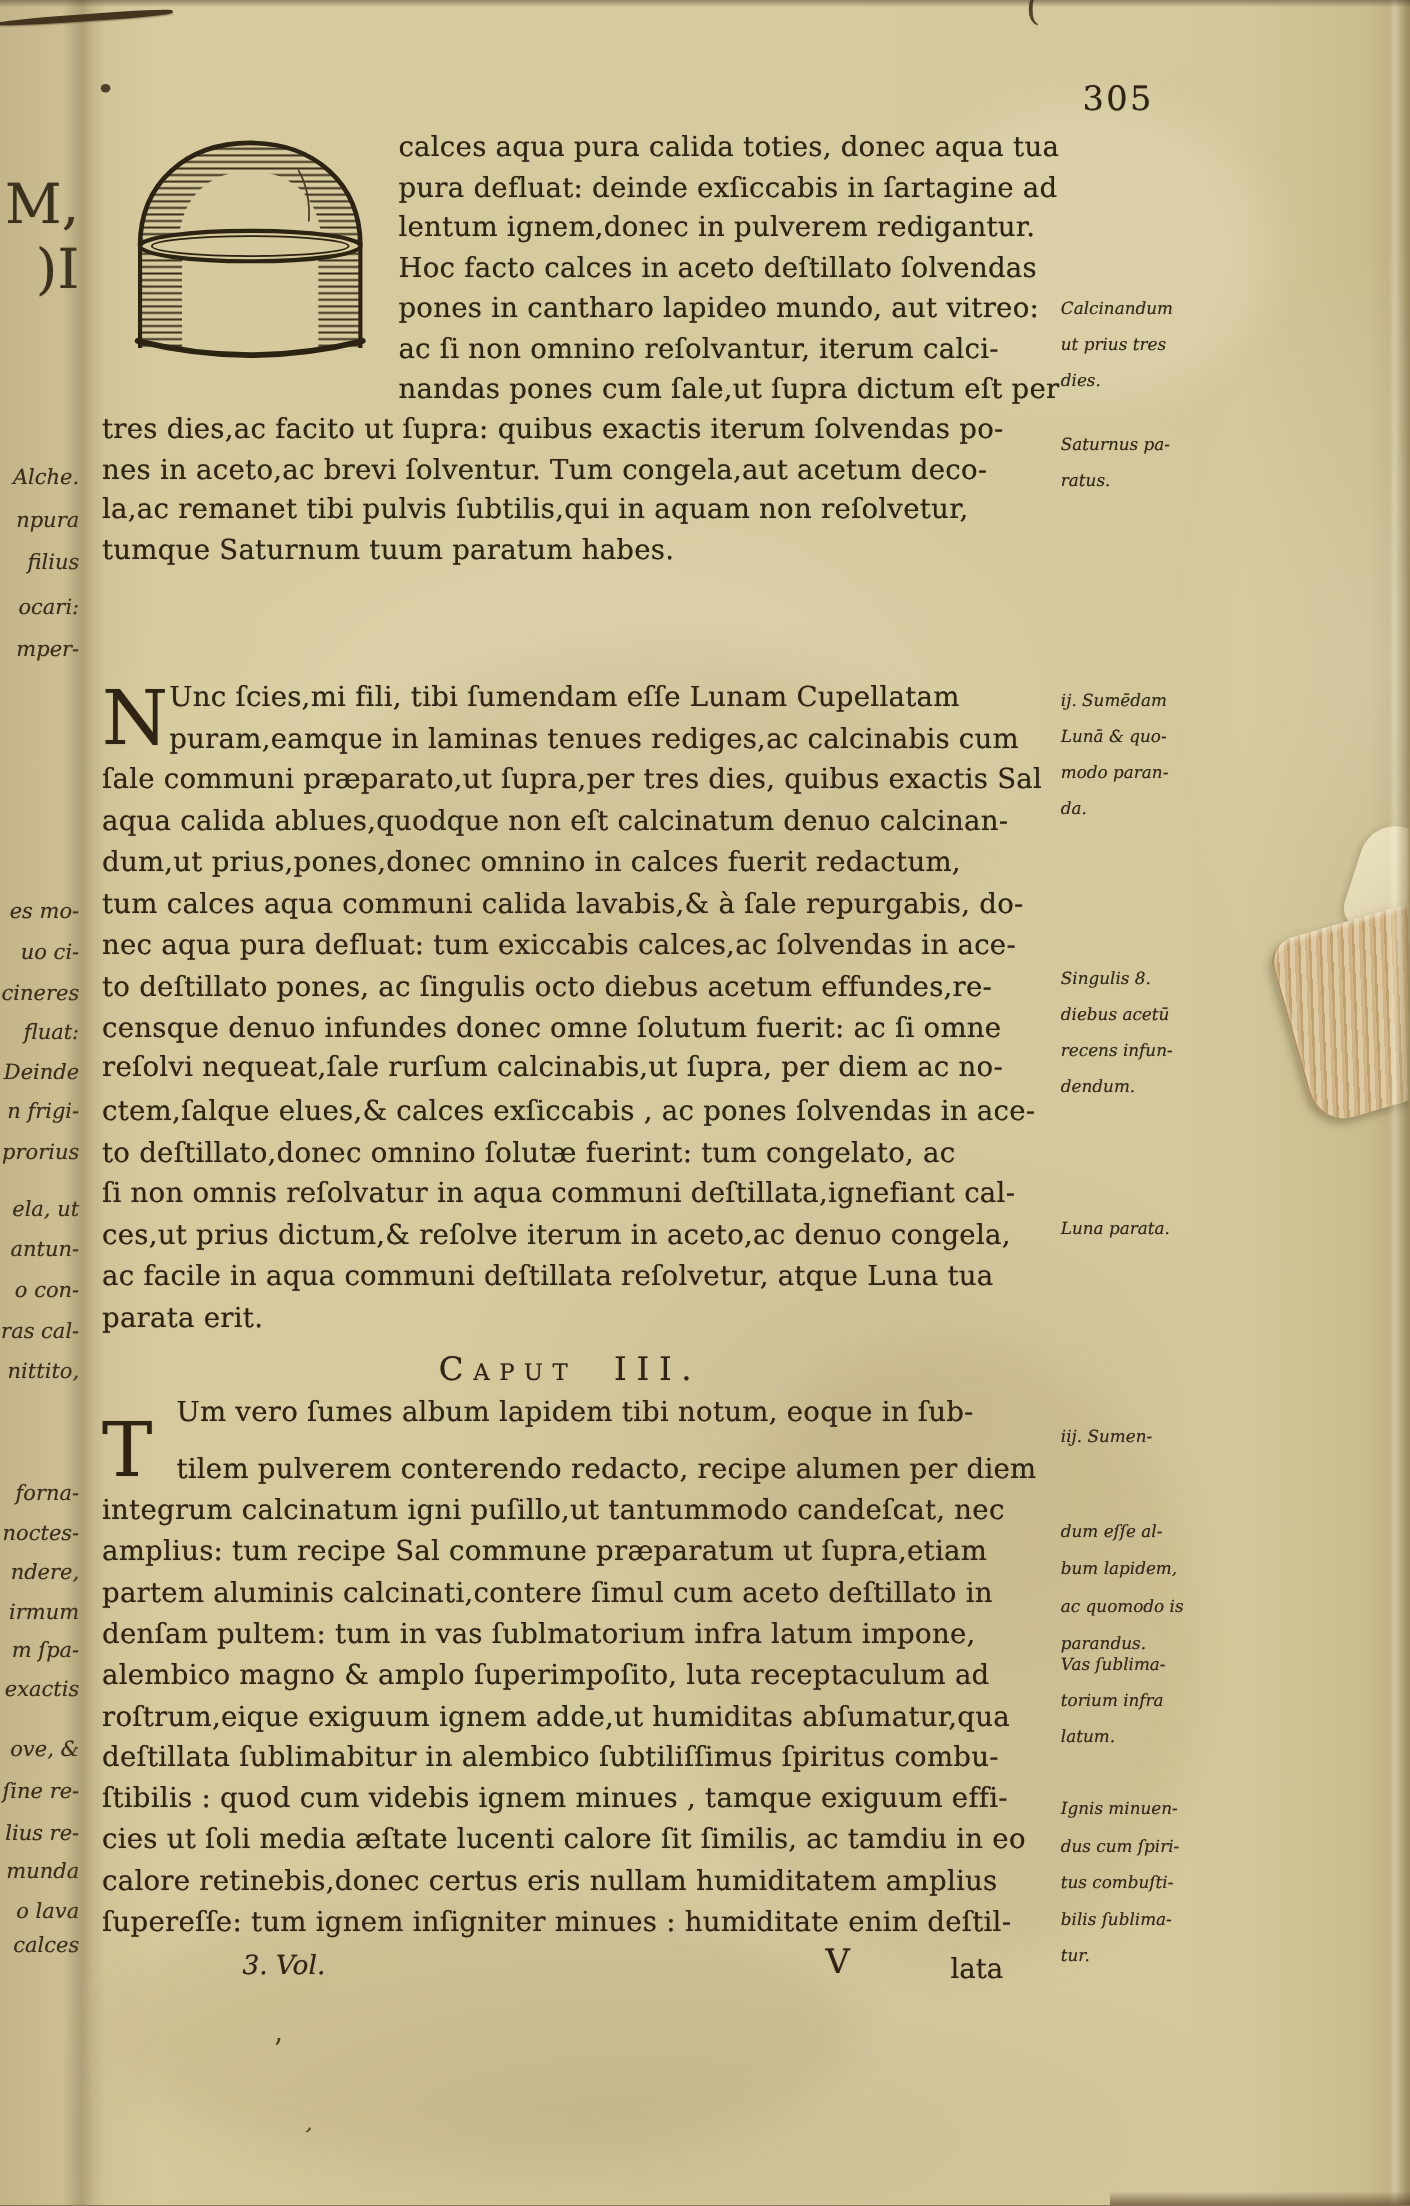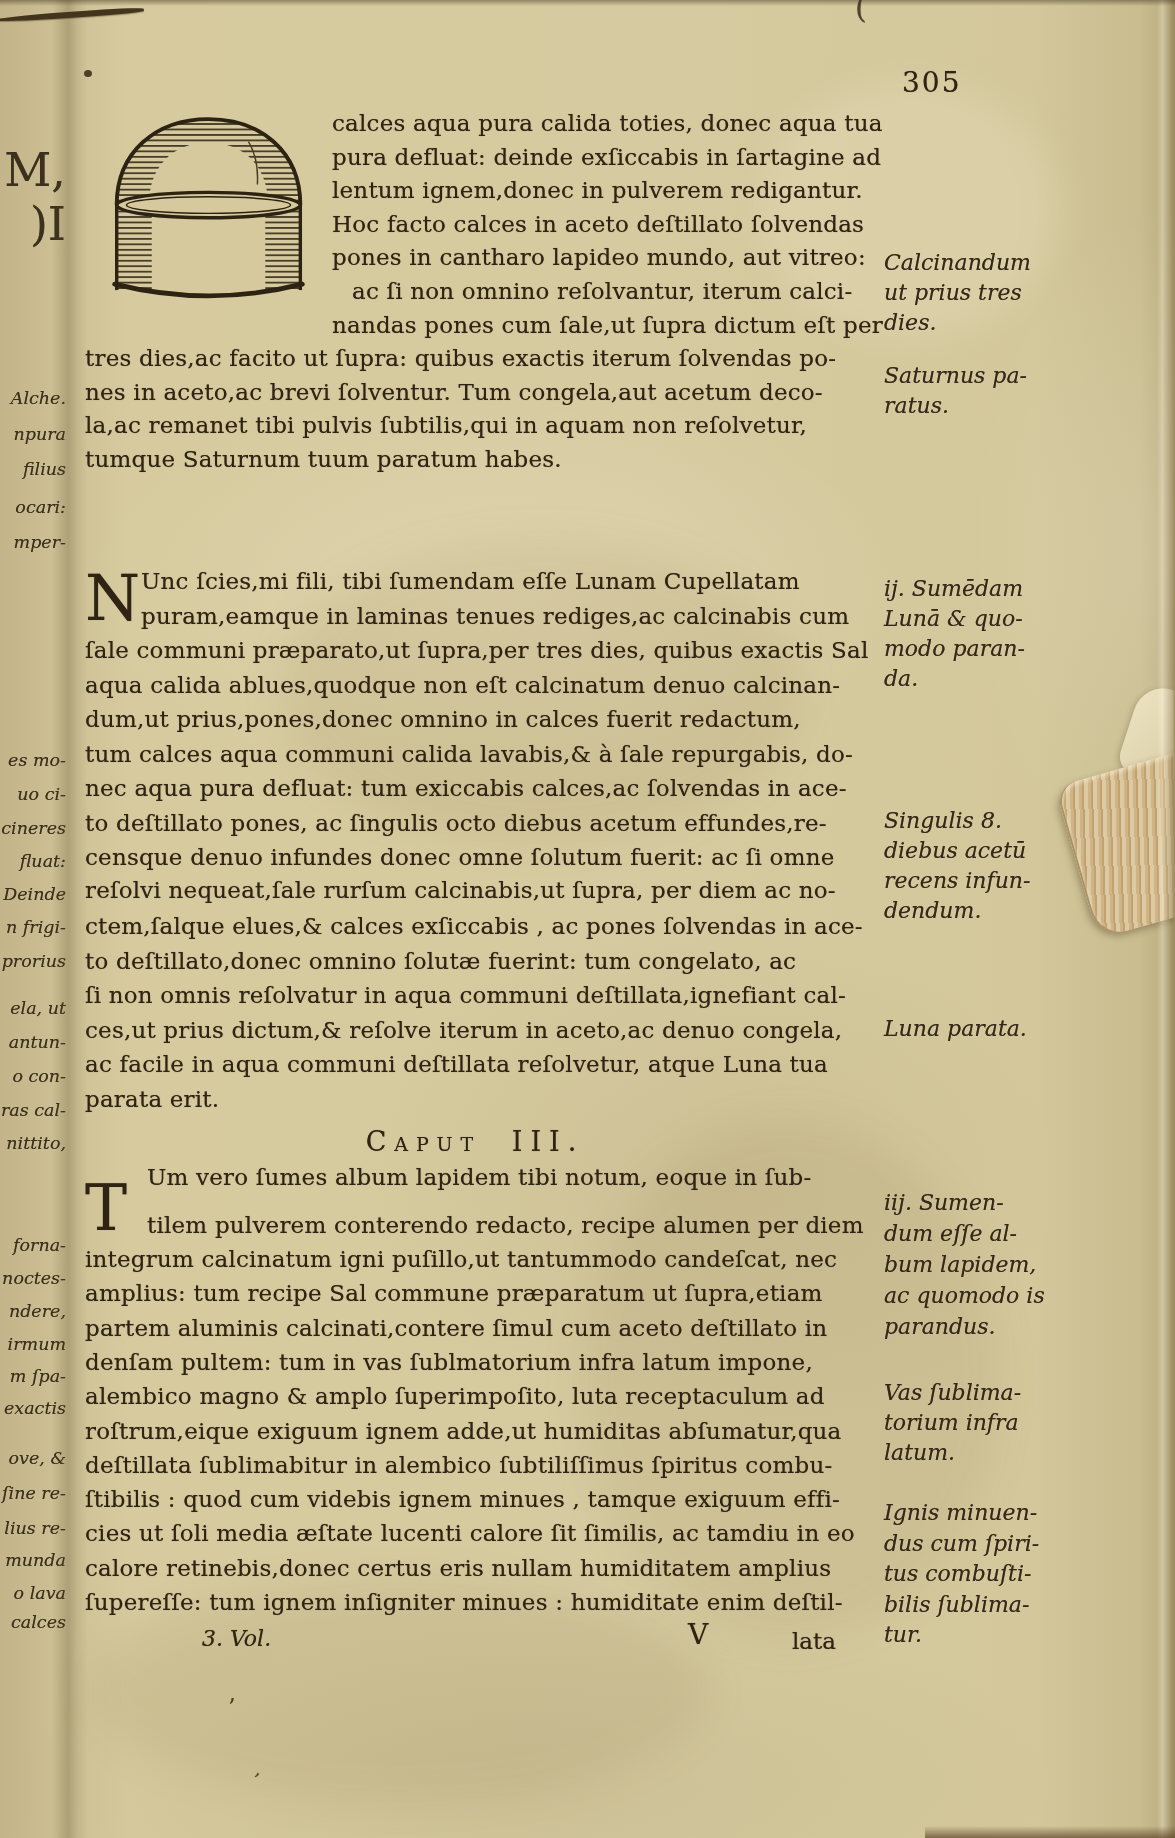--- a/index.html
+++ b/index.html
@@ -38,21 +38,21 @@
   .frag-strip{position:absolute;left:0;top:0;width:68px;height:100%;}
   .frag{position:absolute;left:-6px;width:72px;text-align:right;white-space:nowrap;
     font-style:italic;font-size:17.5px;color:#3a2f1c;text-shadow:0 0 0.6px rgba(45,33,12,0.5);}
   .frag.big{font-style:normal;font-size:46px;color:#3b311e;}
 
   .heading{position:absolute;left:85px;width:780px;text-align:center;
     font-variant:small-caps;font-size:27px;letter-spacing:8px;word-spacing:14px;}
   .dropcap{position:absolute;font-size:63px;line-height:1;}
 
   .margin-note{position:absolute;left:884px;width:200px;font-style:italic;
-    font-size:22px;color:#33281a;text-shadow:0 0 0.6px rgba(45,33,12,0.5);}
+    font-size:14px;color:#33281a;text-shadow:0 0 0.6px rgba(45,33,12,0.5);}
   .margin-note div{white-space:nowrap;}
 
   .footer-sig{position:absolute;left:202px;top:1626px;font-size:22px;font-style:italic;}
   .footer-v{position:absolute;left:688px;top:1618px;font-size:28px;letter-spacing:2px;}
   .catchword{position:absolute;left:792px;top:1628px;font-size:23px;}
 
   .woodcut{position:absolute;left:104px;top:108px;}
 
   .tab-wood{position:absolute;left:1074px;top:766px;width:130px;height:158px;
     transform:rotate(-16deg);border-radius:22px 0 0 30px;
@@ -140,21 +140,21 @@
     <path d="M201,97 V184" stroke="#2c2312" stroke-width="3.5" fill="none"></path>
     <path d="M11,178 Q107,202 203,178" fill="none" stroke="#2c2312" stroke-width="5" stroke-linecap="round"></path>
   </svg>
 
   <div id="textRoot">
       <div class="line ink" style="left: 332px; top: 110px;">calces aqua pura calida toties, donec aqua tua</div>
       <div class="line ink" style="left: 332px; top: 143.6px;">pura defluat: deinde exſiccabis in ſartagine ad</div>
       <div class="line ink" style="left: 332px; top: 177.2px;">lentum ignem,donec in pulverem redigantur.</div>
       <div class="line ink" style="left: 332px; top: 210.8px;">Hoc facto calces in aceto deſtillato ſolvendas</div>
       <div class="line ink" style="left: 332px; top: 244.4px;">pones in cantharo lapideo mundo, aut vitreo:</div>
-      <div class="line ink" style="left: 352px; top: 278px; text-align: center;">ac ſi non omnino reſolvantur, iterum calci-</div>
+      <div class="line ink" style="left: 332px; top: 278px; text-align: center;">ac ſi non omnino reſolvantur, iterum calci-</div>
       <div class="line ink" style="left: 332px; top: 311.6px;">nandas pones cum ſale,ut ſupra dictum eſt per</div>
       <div class="line ink" style="left: 85px; top: 345px;">tres dies,ac facito ut ſupra: quibus exactis iterum ſolvendas po-</div>
       <div class="line ink" style="left: 85px; top: 378.6px;">nes in aceto,ac brevi ſolventur.  Tum congela,aut acetum deco-</div>
       <div class="line ink" style="left: 85px; top: 412.2px;">la,ac remanet tibi pulvis ſubtilis,qui in aquam non reſolvetur,</div>
       <div class="line ink" style="left: 85px; top: 445.8px;">tumque Saturnum tuum paratum habes.</div>
       <div class="line ink" style="left: 141px; top: 568px;">Unc ſcies,mi fili, tibi ſumendam eſſe Lunam Cupellatam</div>
       <div class="line ink" style="left: 141px; top: 602.5px;">puram,eamque in laminas tenues rediges,ac calcinabis cum</div>
       <div class="line ink" style="left: 85px; top: 637px;">ſale communi præparato,ut ſupra,per tres dies, quibus exactis Sal</div>
       <div class="line ink" style="left: 85px; top: 671.5px;">aqua calida ablues,quodque non eſt calcinatum denuo calcinan-</div>
       <div class="line ink" style="left: 85px; top: 706px;">dum,ut prius,pones,donec omnino in calces fuerit redactum,</div>
@@ -208,21 +208,21 @@
         <div style="height: 30px;">Singulis 8.</div>
         <div style="height: 30px;">diebus acetū</div>
         <div style="height: 30px;">recens infun-</div>
         <div style="height: 30px;">dendum.</div>
       </div>
       <div class="margin-note" style="top: 1016px;">
         <div style="height: 30px;">Luna parata.</div>
       </div>
       <div class="margin-note" style="top: 1190px;">
         <div style="height: 31px;">iij. Sumen-</div>
-        <div style="height: 31px;">dum eſſe al-</div>
+        <div style="height: 31px; margin-top: 48px;">dum eſſe al-</div>
         <div style="height: 31px;">bum lapidem,</div>
         <div style="height: 31px;">ac quomodo is</div>
         <div style="height: 31px;">parandus.</div>
       </div>
       <div class="margin-note" style="top: 1380px;">
         <div style="height: 30px;">Vas ſublima-</div>
         <div style="height: 30px;">torium infra</div>
         <div style="height: 30px;">latum.</div>
       </div>
       <div class="margin-note" style="top: 1500px;">

